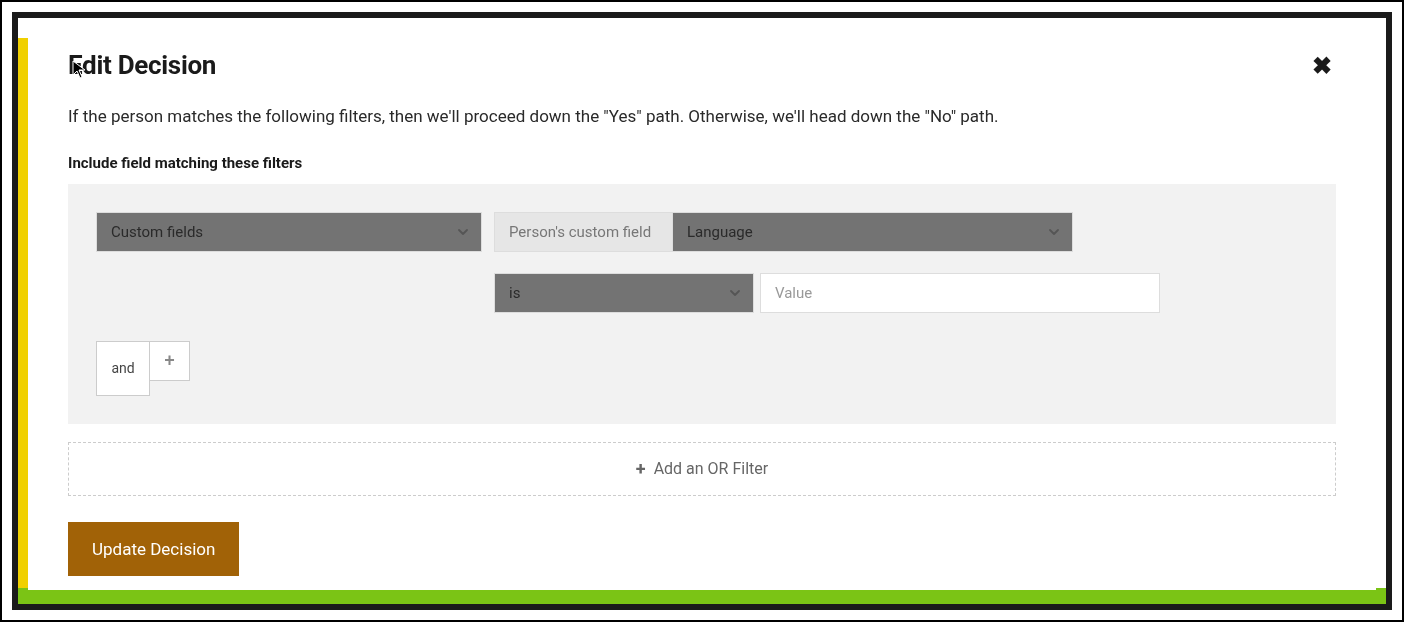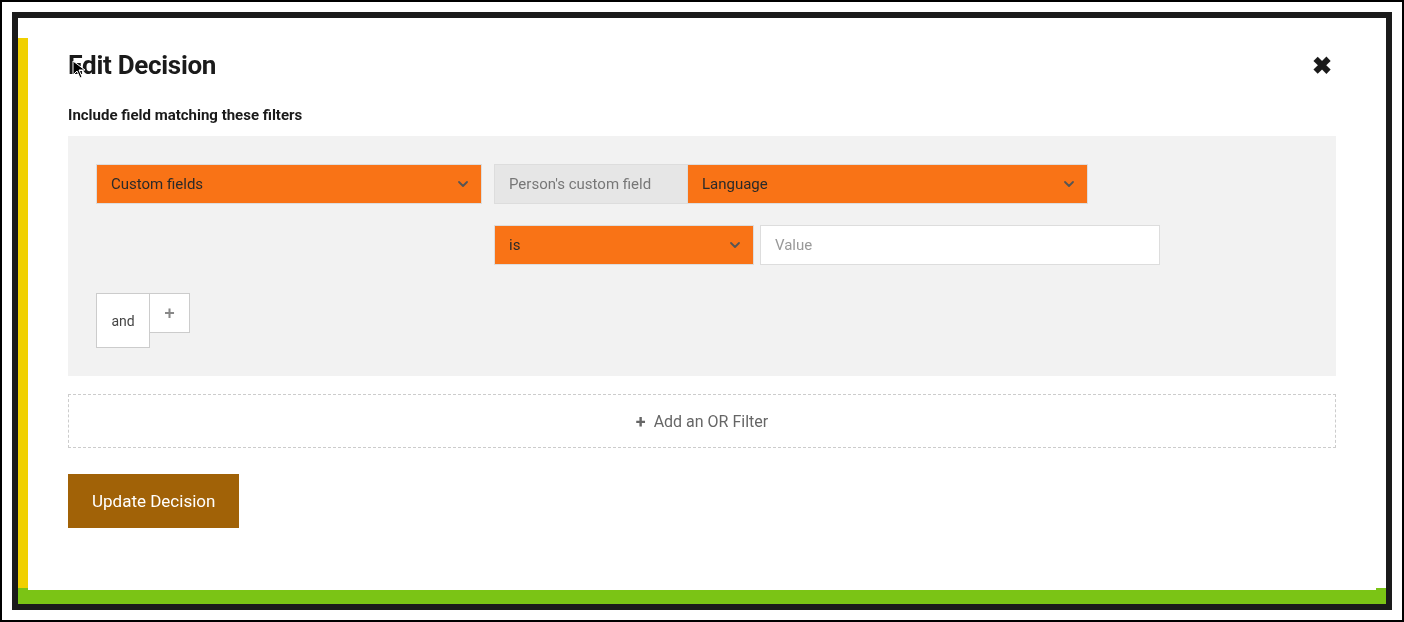--- a/index.html
+++ b/index.html
@@ -86,21 +86,21 @@
       background: #f2f2f2;
       padding: 28px;
     }
     .filter-row {
       display: flex;
       gap: 12px;
       align-items: flex-start;
     }
     .select-wrap {
       position: relative;
-      background: #f97316;
+      background: #737373;
       border: 1px solid #ddd;
       height: 40px;
       display: flex;
       align-items: center;
       padding: 0 36px 0 14px;
       font-size: 15px;
       color: #2a2a2a;
       cursor: pointer;
     }
     .select-wrap.gray-bg {
@@ -127,21 +127,21 @@
     }
     .right-group {
       display: flex;
       flex-direction: column;
       gap: 6px;
     }
     .right-top {
       display: flex;
     }
     .field-label-box {
-      width: 194px;
+      width: 179px;
     }
     .field-select {
       width: 400px;
       border-left: none;
     }
     .right-bottom {
       display: flex;
       gap: 6px;
       align-items: flex-end;
     }
@@ -236,20 +236,21 @@
   <div class="bg-green"></div>
 
   <div class="modal">
     <div class="modal-header">
       <h1 class="modal-title">Edit Decision</h1>
       <button class="close-btn">
         <span>✖</span>
       </button>
     </div>
 
+    <p class="modal-desc">If the person matches the following filters, then we'll proceed down the "Yes" path. Otherwise, we'll head down the "No" path.</p>
 
     <p class="filter-label">Include field matching these filters</p>
 
     <div class="filter-box">
       <div class="filter-row">
         <div class="select-wrap left-select">
           <span>Custom fields</span>
           <span class="chevron">
             <svg viewBox="0 0 12 12">
                 <path d="M2 4 L6 8 L10 4" stroke="#555" stroke-width="1.8" fill="none" stroke-linecap="round" stroke-linejoin="round"></path>

